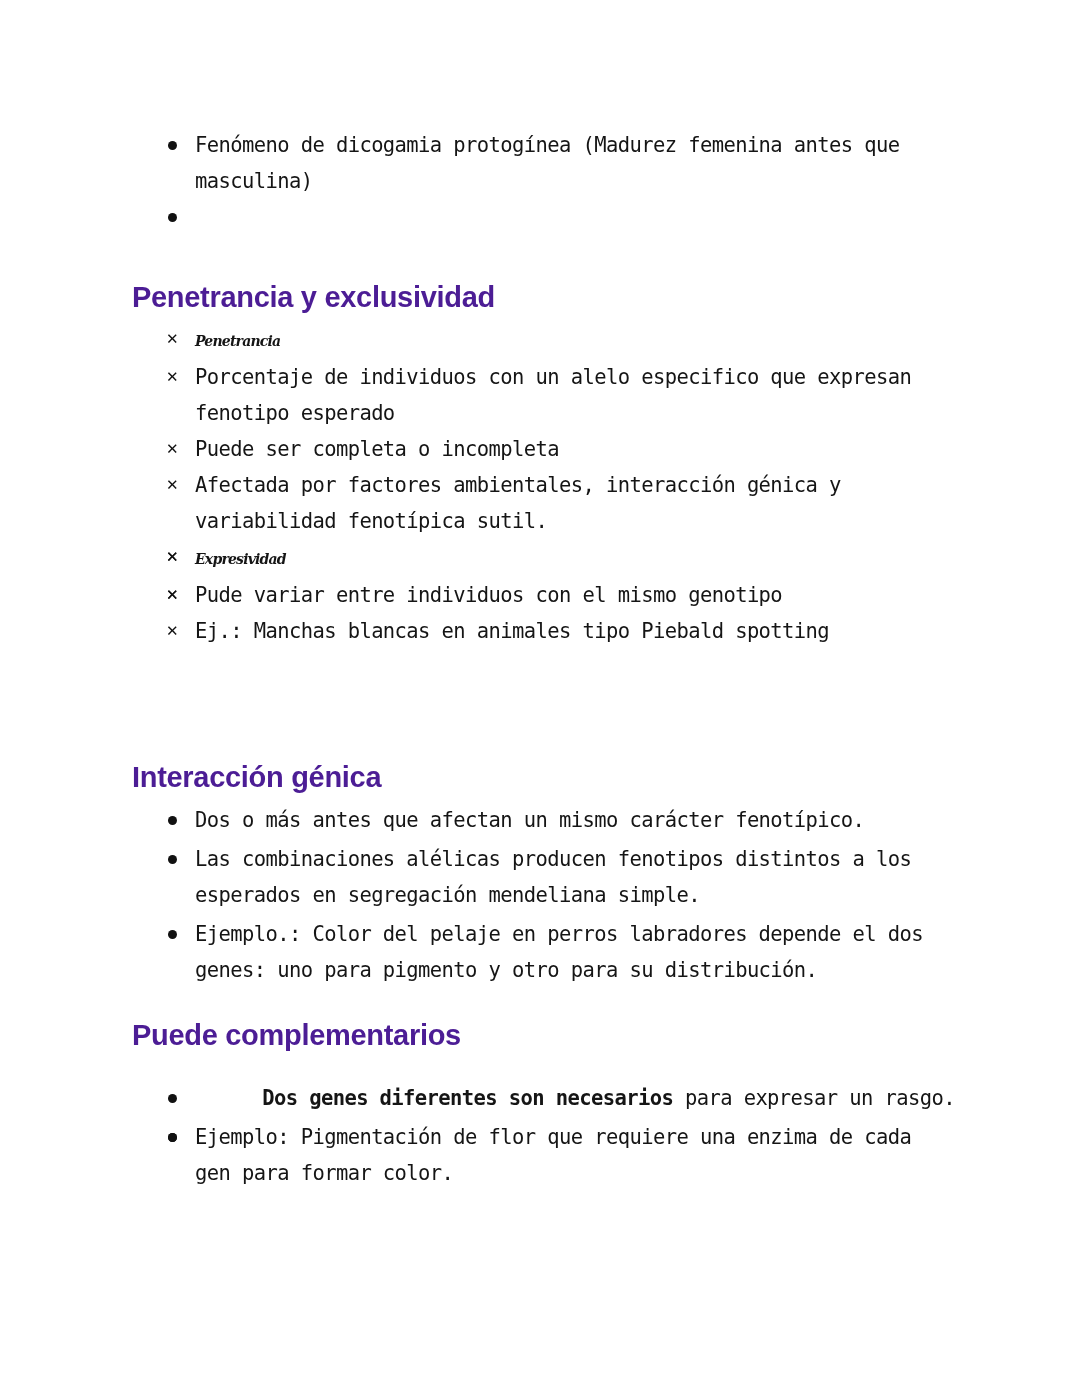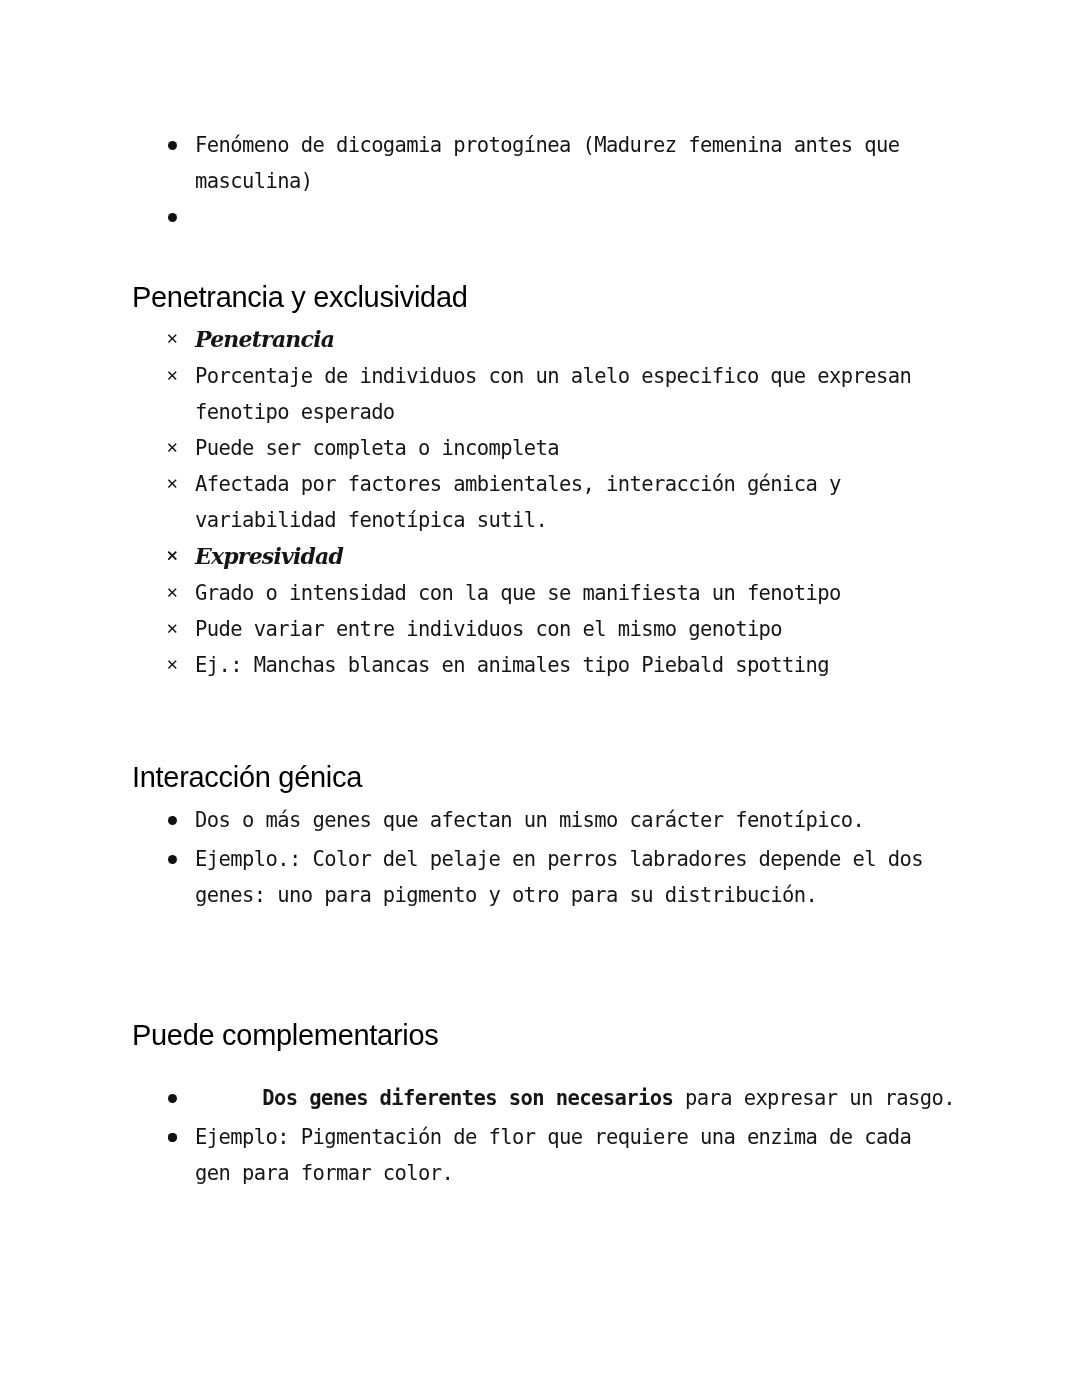--- a/index.html
+++ b/index.html
@@ -25,22 +25,22 @@
       font-family: "DejaVu Sans Mono", "Liberation Mono", monospace;
       font-size: 20.5px;
       letter-spacing: -0.6px;
       color: #151515;
     }
     .heading {
       position: absolute;
       left: 128px;
       font-family: "Liberation Sans", "DejaVu Sans", sans-serif;
       font-size: 29px;
-      font-weight: normal;
-      color: #000000;
+      font-weight: bold;
+      color: #4c1d95;
       letter-spacing: -0.3px;
       margin: 0;
       line-height: 1;
     }
     ul.list {
       position: absolute;
       left: 0;
       margin: 0;
       padding: 0;
       list-style: none;
@@ -72,21 +72,21 @@
       font-family: "DejaVu Sans", sans-serif;
       font-weight: bold;
       font-size: 15px;
       color: #111;
       line-height: 1;
     }
     .script {
       font-family: "DejaVu Serif", "Liberation Serif", serif;
       font-style: italic;
       font-weight: bold;
-      font-size: 22px;
+      font-size: 14px;
       letter-spacing: -0.8px;
     }
     .bold {
       font-weight: bold;
     }
   </style>
 </head>
 <body>
 
 <div class="page">
@@ -140,21 +140,20 @@
     <li>
       <span class="marker">
           <span class="cross">✕</span>
         </span>
       <span class="script">Expresividad</span>
     </li>
     <li>
       <span class="marker">
           <span class="cross">✕</span>
         </span>
-      <span>Grado o intensidad con la que se manifiesta un fenotipo</span>
     </li>
     <li>
       <span class="marker">
           <span class="cross">✕</span>
         </span>
       <span>Pude variar entre individuos con el mismo genotipo</span>
     </li>
     <li>
       <span class="marker">
           <span class="cross">✕</span>
@@ -163,21 +162,27 @@
     </li>
   </ul>
 
   <h2 class="heading" style="top:763px;">Interacción génica</h2>
 
   <ul class="list hand" style="top:802px;">
     <li style="margin-bottom:3px;">
       <span class="marker">
           <span class="dot"></span>
         </span>
-      <span>Dos o más genes que afectan un mismo carácter fenotípico.</span>
+      <span>Dos o más antes que afectan un mismo carácter fenotípico.</span>
+    </li>
+    <li style="margin-bottom:3px;">
+      <span class="marker">
+          <span class="dot"></span>
+        </span>
+      <span>Las combinaciones alélicas producen fenotipos distintos a los esperados en segregación mendeliana simple.</span>
     </li>
     <li>
       <span class="marker">
           <span class="dot"></span>
         </span>
       <span>Ejemplo.: Color del pelaje en perros labradores depende el dos genes: uno para pigmento y otro para su distribución.</span>
     </li>
   </ul>
 
   <h2 class="heading" style="top:1021px;">Puede complementarios</h2>

